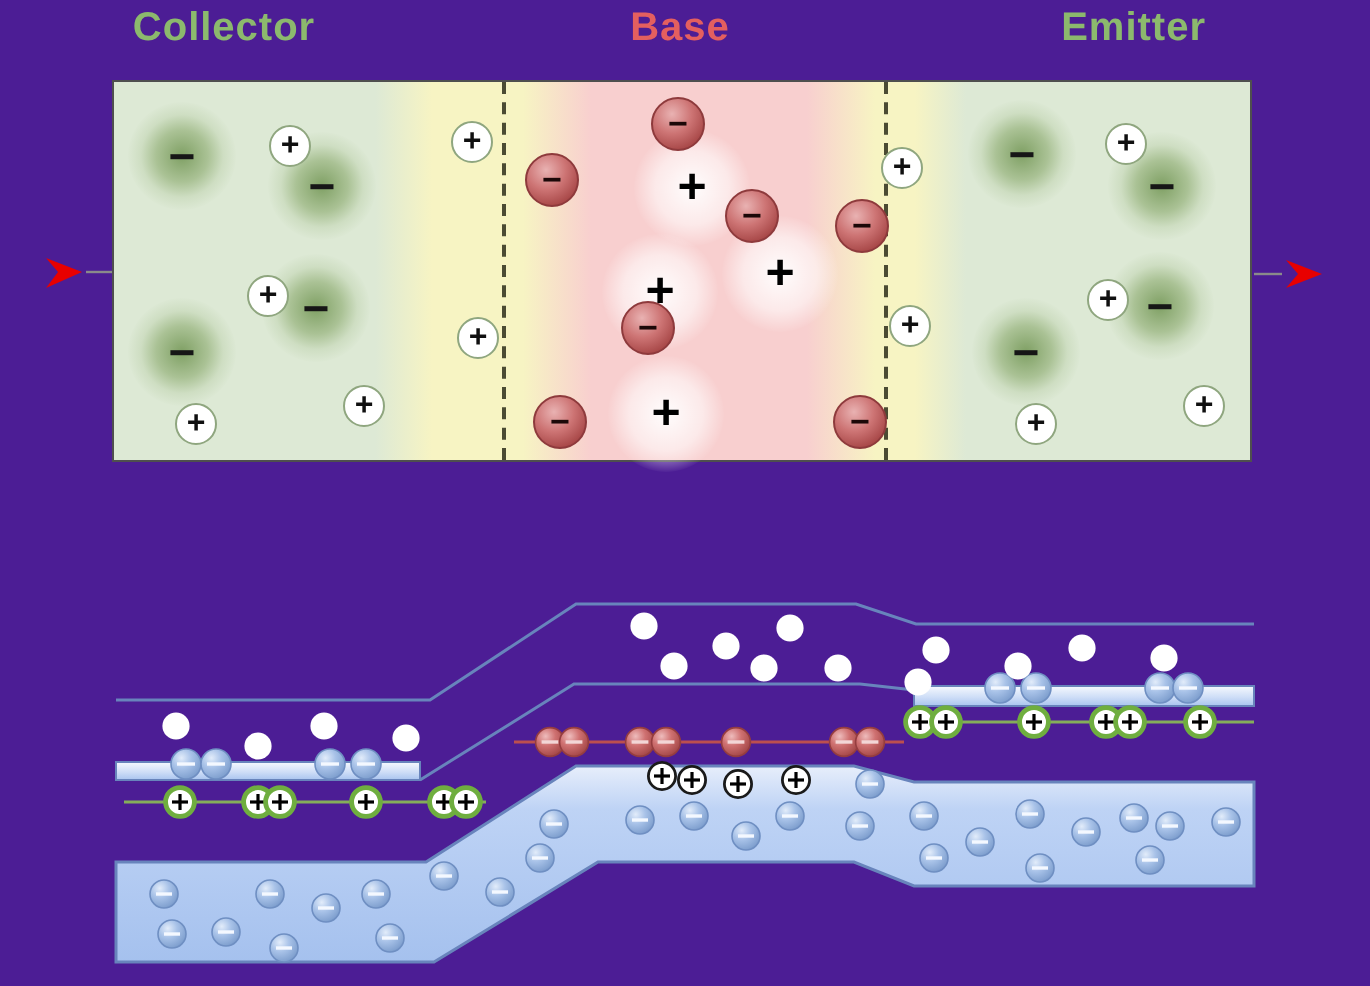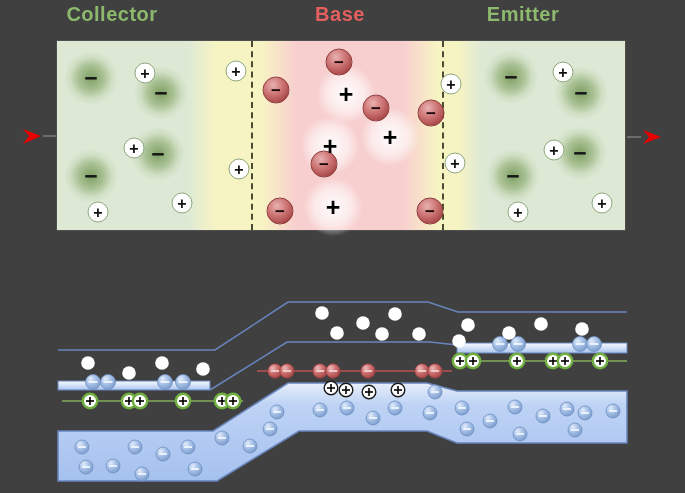--- a/index.html
+++ b/index.html
@@ -1,22 +1,22 @@
 <!DOCTYPE html>
 <html><head>
 <meta charset="utf-8">
 <style>
   html,body{margin:0;padding:0;background:#000;}
-  .stage{position:relative;width:685px;height:493px;background:#404040;overflow:hidden;
+  .stage{position:relative;width:685px;height:493px;background:#4c1d95;overflow:hidden;
          font-family:"Liberation Sans",sans-serif;}
   .region-label{position:absolute;top:3px;width:160px;font-size:20px;font-weight:bold;
                 text-align:center;letter-spacing:0.5px;}
   .label-collector{left:32px;}
   .label-base{left:260px;}
-  .label-emitter{left:443px;}
+  .label-emitter{left:443px;text-align:right;}
   .device-box{position:absolute;left:56px;top:40px;width:570px;height:191px;
               box-sizing:border-box;border:1px solid #4f4f4f;
               background:linear-gradient(to right,
                 #dde9d5 0%, #dde9d5 23%, #f7f4c3 28%, #f7f4c3 36%,
                 #f8cfcf 42%, #f8cfcf 61%, #f7f4c3 67%, #f7f4c3 70.5%,
                 #dde9d5 75%, #dde9d5 100%);}
   .junction{position:absolute;top:0;height:189px;width:0;
             border-left:2px dashed #4b4b33;transform:translateX(-1px);}
   .sym{position:absolute;transform:translate(-50%,-50%);display:flex;
        align-items:center;justify-content:center;line-height:1;}

